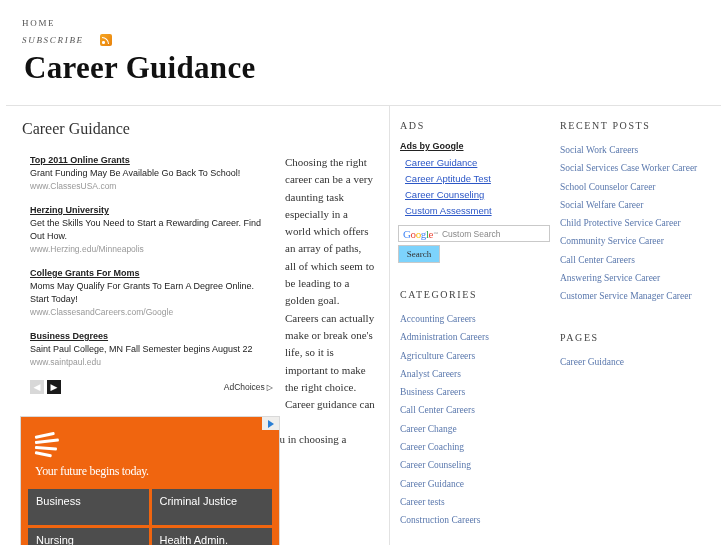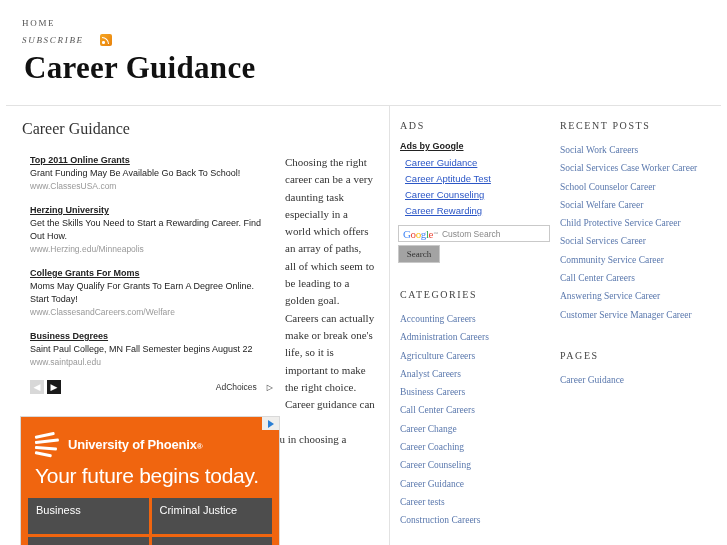--- a/index.html
+++ b/index.html
@@ -168,21 +168,21 @@
     line-height: 1;
     font-family: "DejaVu Sans", sans-serif;
   }
   .arrow.prev { background: #d8d8d8; color: #ffffff; }
   .arrow.next { background: #1a1a1a; color: #ffffff; }
   .adchoices {
     font-size: 8.5px;
     color: #333333;
     display: flex;
     align-items: center;
-    gap: 10px;
+    gap: 2px;
     font-family: "Liberation Sans", sans-serif;
   }
   .adchoices .tri {
     font-size: 8px;
     color: #333;
   }
 
   .body-copy {
     font-family: "Liberation Serif", serif;
     font-size: 11px;
@@ -244,22 +244,22 @@
   .phoenix-mark i:nth-child(3){ top: 13px; width: 22px; transform: rotate(4deg); }
   .phoenix-mark i:nth-child(4){ top: 18px; width: 17px; transform: rotate(12deg); }
   .phoenix-name {
     font-family: "Liberation Sans", sans-serif;
     font-size: 13px;
     font-weight: bold;
     color: #ffffff;
     letter-spacing: -0.2px;
   }
   .banner-tag {
-    font-family: Liberation Sans, sans-serif;
-    font-size: 21px;
+    font-family: Liberation Serif, serif;
+    font-size: 12px;
     color: #ffffff;
     padding: 9px 0 0 14px;
     letter-spacing: -0.3px;
   }
   .banner-grid {
     display: grid;
     grid-template-columns: 1fr 1fr;
     gap: 3px;
     padding: 10px 7px 0 7px;
   }
@@ -340,21 +340,21 @@
     font-family: "Liberation Sans", sans-serif;
     font-size: 8.5px;
     color: #888888;
     margin-left: 4px;
   }
   .cse-btn {
     margin-top: 3px;
     width: 40px;
     height: 16px;
     border: 1px solid #c9c9c9;
-    background: #a3a3a3;
+    background: #7dd3fc;
     font-family: "Liberation Serif", serif;
     font-size: 9px;
     color: #333;
     display: flex;
     align-items: center;
     justify-content: center;
     cursor: pointer;
   }
 </style>
 </head>
@@ -384,21 +384,21 @@
         <div class="ad-url">www.ClassesUSA.com</div>
       </div>
       <div class="ad-unit">
         <div class="ad-head">Herzing University</div>
         <div class="ad-desc">Get the Skills You Need to Start a Rewarding Career. Find Out How.</div>
         <div class="ad-url">www.Herzing.edu/Minneapolis</div>
       </div>
       <div class="ad-unit">
         <div class="ad-head">College Grants For Moms</div>
         <div class="ad-desc">Moms May Qualify For Grants To Earn A Degree Online. Start Today!</div>
-        <div class="ad-url">www.ClassesandCareers.com/Welfare</div>
+        <div class="ad-url">www.ClassesandCareers.com/Google</div>
       </div>
       <div class="ad-unit">
         <div class="ad-head">Business Degrees</div>
         <div class="ad-desc">Saint Paul College, MN Fall Semester begins August 22</div>
         <div class="ad-url">www.saintpaul.edu</div>
       </div>
 
       <div class="ad-foot">
         <div class="arrows">
           <div class="arrow prev">◀</div>
@@ -418,41 +418,38 @@
       <div class="banner-adchoice">
         <span class="tri2"></span>
       </div>
       <div class="banner-brand">
         <span class="phoenix-mark">
           <i></i>
             <i></i>
             <i></i>
             <i></i>
         </span>
-        <span class="phoenix-name">
-          <span>University of Phoenix</span><span style="font-size:8px;">®</span>
-        </span>
       </div>
       <div class="banner-tag">Your future begins today.</div>
       <div class="banner-grid">
         <div class="banner-cell">Business</div>
         <div class="banner-cell">Criminal Justice</div>
         <div class="banner-cell">Nursing</div>
         <div class="banner-cell">Health Admin.</div>
       </div>
     </div>
   </div>
 
   <div class="col-ads">
     <div class="widget-title">ADS</div>
     <div class="gads-head">Ads by Google</div>
     <a href="#" class="gads-link">Career Guidance</a>
     <a href="#" class="gads-link">Career Aptitude Test</a>
     <a href="#" class="gads-link">Career Counseling</a>
-    <a href="#" class="gads-link">Career Rewarding</a>
+    <a href="#" class="gads-link">Custom Assessment</a>
 
     <div class="cse-box">
       <span class="g-logo"><span>G</span><span>o</span><span>o</span><span>g</span><span>l</span><span>e</span></span>
         <span class="g-tm">™</span>
       <span class="cse-placeholder">Custom Search</span>
     </div>
     <div class="cse-btn">Search</div>
 
     <div class="widget-title spaced">CATEGORIES</div>
     <a href="#" class="side-link">Accounting Careers</a>
@@ -470,21 +467,20 @@
 
   </div>
 
   <div class="col-recent">
     <div class="widget-title">RECENT POSTS</div>
     <a href="#" class="side-link">Social Work Careers</a>
     <a href="#" class="side-link">Social Services Case Worker Career</a>
     <a href="#" class="side-link">School Counselor Career</a>
     <a href="#" class="side-link">Social Welfare Career</a>
     <a href="#" class="side-link">Child Protective Service Career</a>
-    <a href="#" class="side-link">Social Services Career</a>
     <a href="#" class="side-link">Community Service Career</a>
     <a href="#" class="side-link">Call Center Careers</a>
     <a href="#" class="side-link">Answering Service Career</a>
     <a href="#" class="side-link">Customer Service Manager Career</a>
 
     <div class="widget-title spaced">PAGES</div>
     <a href="#" class="side-link">Career Guidance</a>
   </div>
 
 </div>

